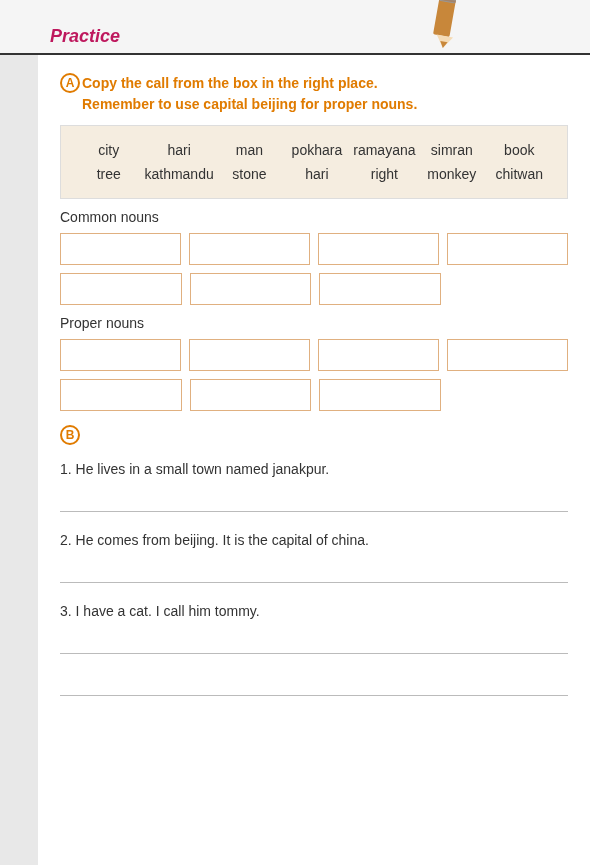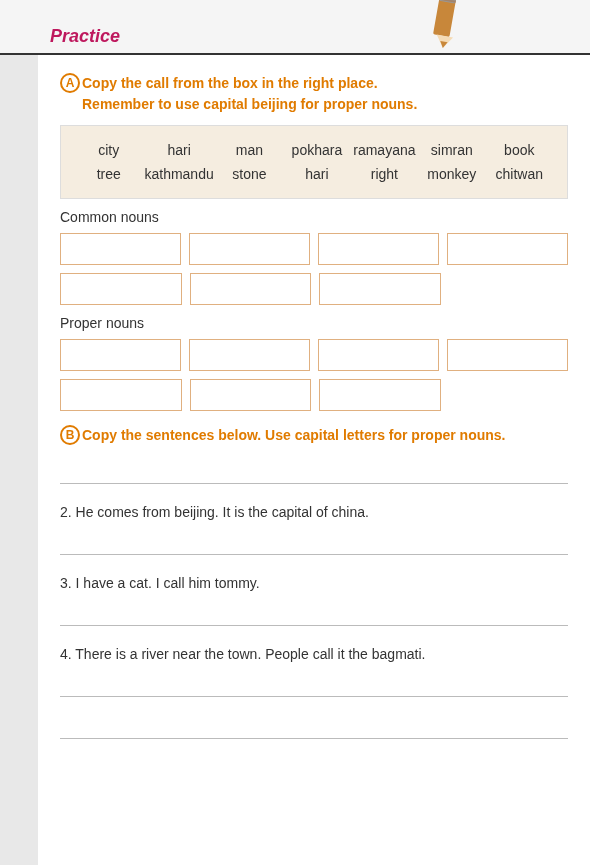--- a/index.html
+++ b/index.html
@@ -232,41 +232,37 @@
           <div class="answer-box"></div>
           <div class="answer-box"></div>
           <div class="answer-box"></div>
         </div>
       </div>
     </div>
 
     <div class="section-b">
       <div class="section-b-header">
         <span class="circle-label">B</span>
-        <span class="instruction-text">Copy the sentences below. Use capital letters for proper nouns.</span>
-      </div>
-
-      <div class="sentence-item">
+      </div>
+
+      <div class="sentence-item">
+        <div class="sentence-text">1. He lives in a small town named janakpur.</div>
         <div class="write-line"></div>
       </div>
 
       <div class="sentence-item">
         <div class="sentence-text">2. He comes from beijing. It is the capital of china.</div>
         <div class="write-line"></div>
       </div>
 
       <div class="sentence-item">
         <div class="sentence-text">3. I have a cat. I call him tommy.</div>
         <div class="write-line"></div>
       </div>
 
-      <div class="sentence-item">
-        <div class="sentence-text">4. There is a river near the town. People call it the bagmati.</div>
-        <div class="write-line"></div>
-      </div>
 
       <div class="sentence-item">
         <div class="write-line"></div>
       </div>
     </div>
 
   </div>
 </div>
 
 </body></html>

